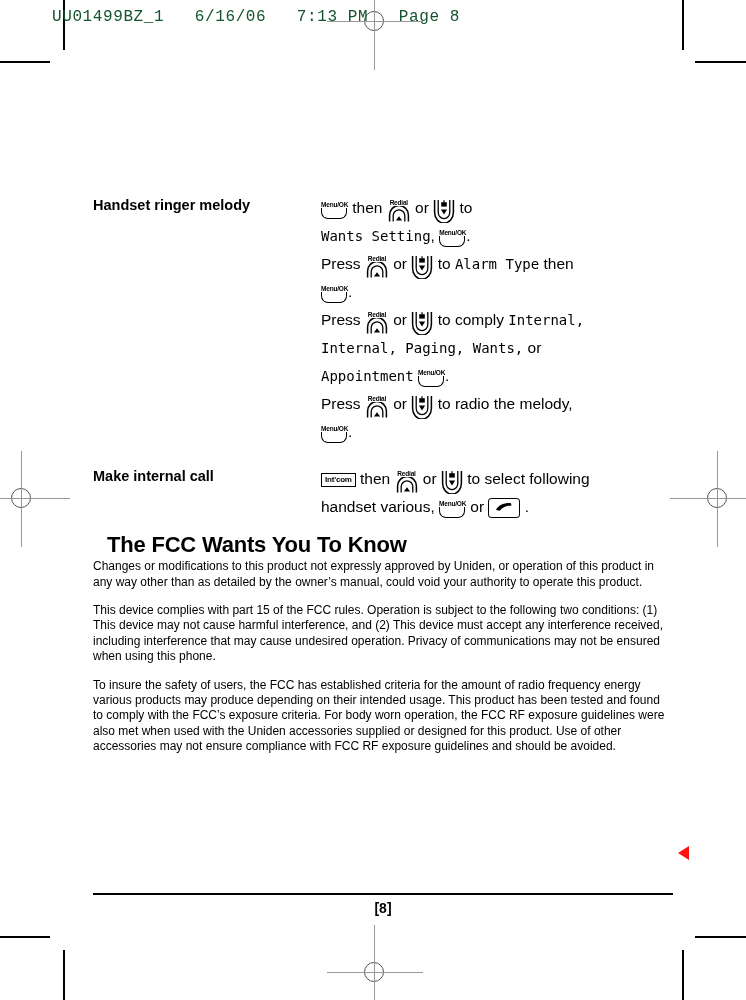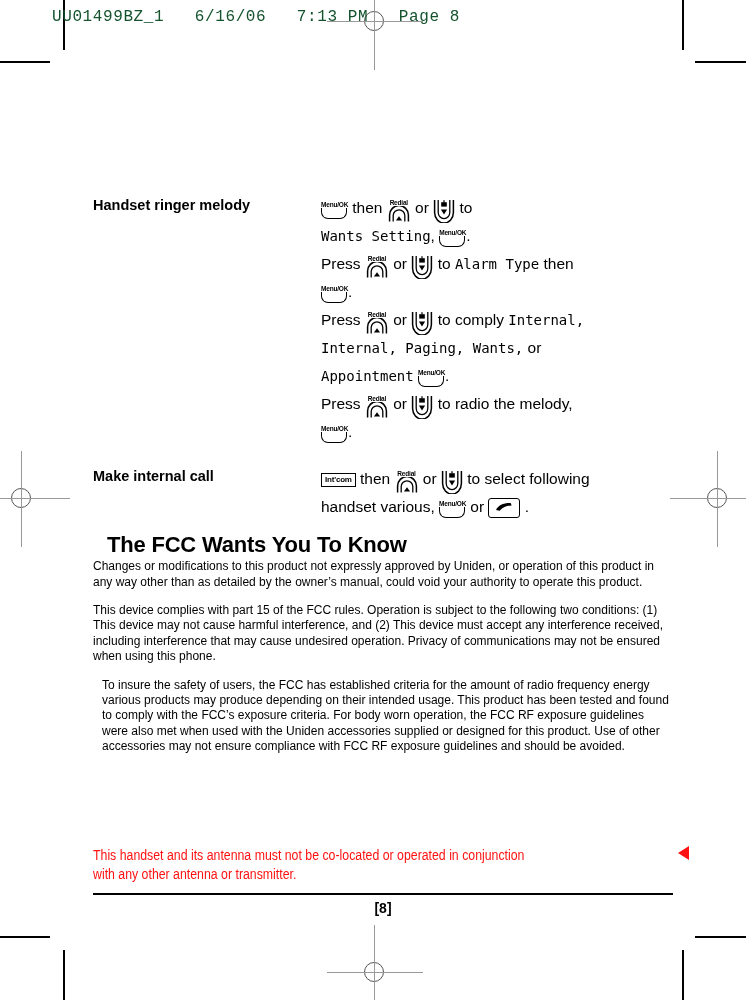--- a/index.html
+++ b/index.html
@@ -175,21 +175,21 @@
     font-weight: bold;
     letter-spacing: -0.2px;
     margin: 0 0 2px 14px;
     line-height: 1.1;
   }
   .fcc-para {
     font-size: 12px;
     line-height: 15.4px;
     margin: 0 0 13px 0;
   }
-  .fcc-para:last-of-type { margin-bottom: 0; margin-left: 9px; }
+  .fcc-para:last-of-type { margin-bottom: 0; }
 
   .warn {
     color: #ff1111;
     font-size: 14px;
     line-height: 18.5px;
     font-family: "Liberation Sans", sans-serif;
     transform: scaleX(0.88);
     transform-origin: left top;
     white-space: nowrap;
   }
@@ -337,21 +337,17 @@
     </div>
   </div>
 
   <div class="section" style="top:533px;">
     <h1 class="fcc-title">The FCC Wants You To Know</h1>
     <p class="fcc-para">Changes or modifications to this product not expressly approved by Uniden, or operation of this product in any way other than as detailed by the owner’s manual, could void your authority to operate this product.</p>
     <p class="fcc-para">This device complies with part 15 of the FCC rules. Operation is subject to the following two conditions: (1) This device may not cause harmful interference, and (2) This device must accept any interference received, including interference that may cause undesired operation. Privacy of communications may not be ensured when using this phone.</p>
     <p class="fcc-para">To insure the safety of users, the FCC has established criteria for the amount of radio frequency energy various products may produce depending on their intended usage. This product has been tested and found to comply with the FCC’s exposure criteria. For body worn operation, the FCC RF exposure guidelines were also met when used with the Uniden accessories supplied or designed for this product. Use of other accessories may not ensure compliance with FCC RF exposure guidelines and should be avoided.</p>
   </div>
 
-  <div class="section" style="top:846px;">
-    <div class="warn">This handset and its antenna must not be co-located or operated in conjunction</div>
-    <div class="warn">with any other antenna or transmitter.</div>
-  </div>
   <div class="warn-arrow"></div>
 
   <div class="footer-rule"></div>
   <div class="page-num">[8]</div>
 </div>
 
 </body></html>

